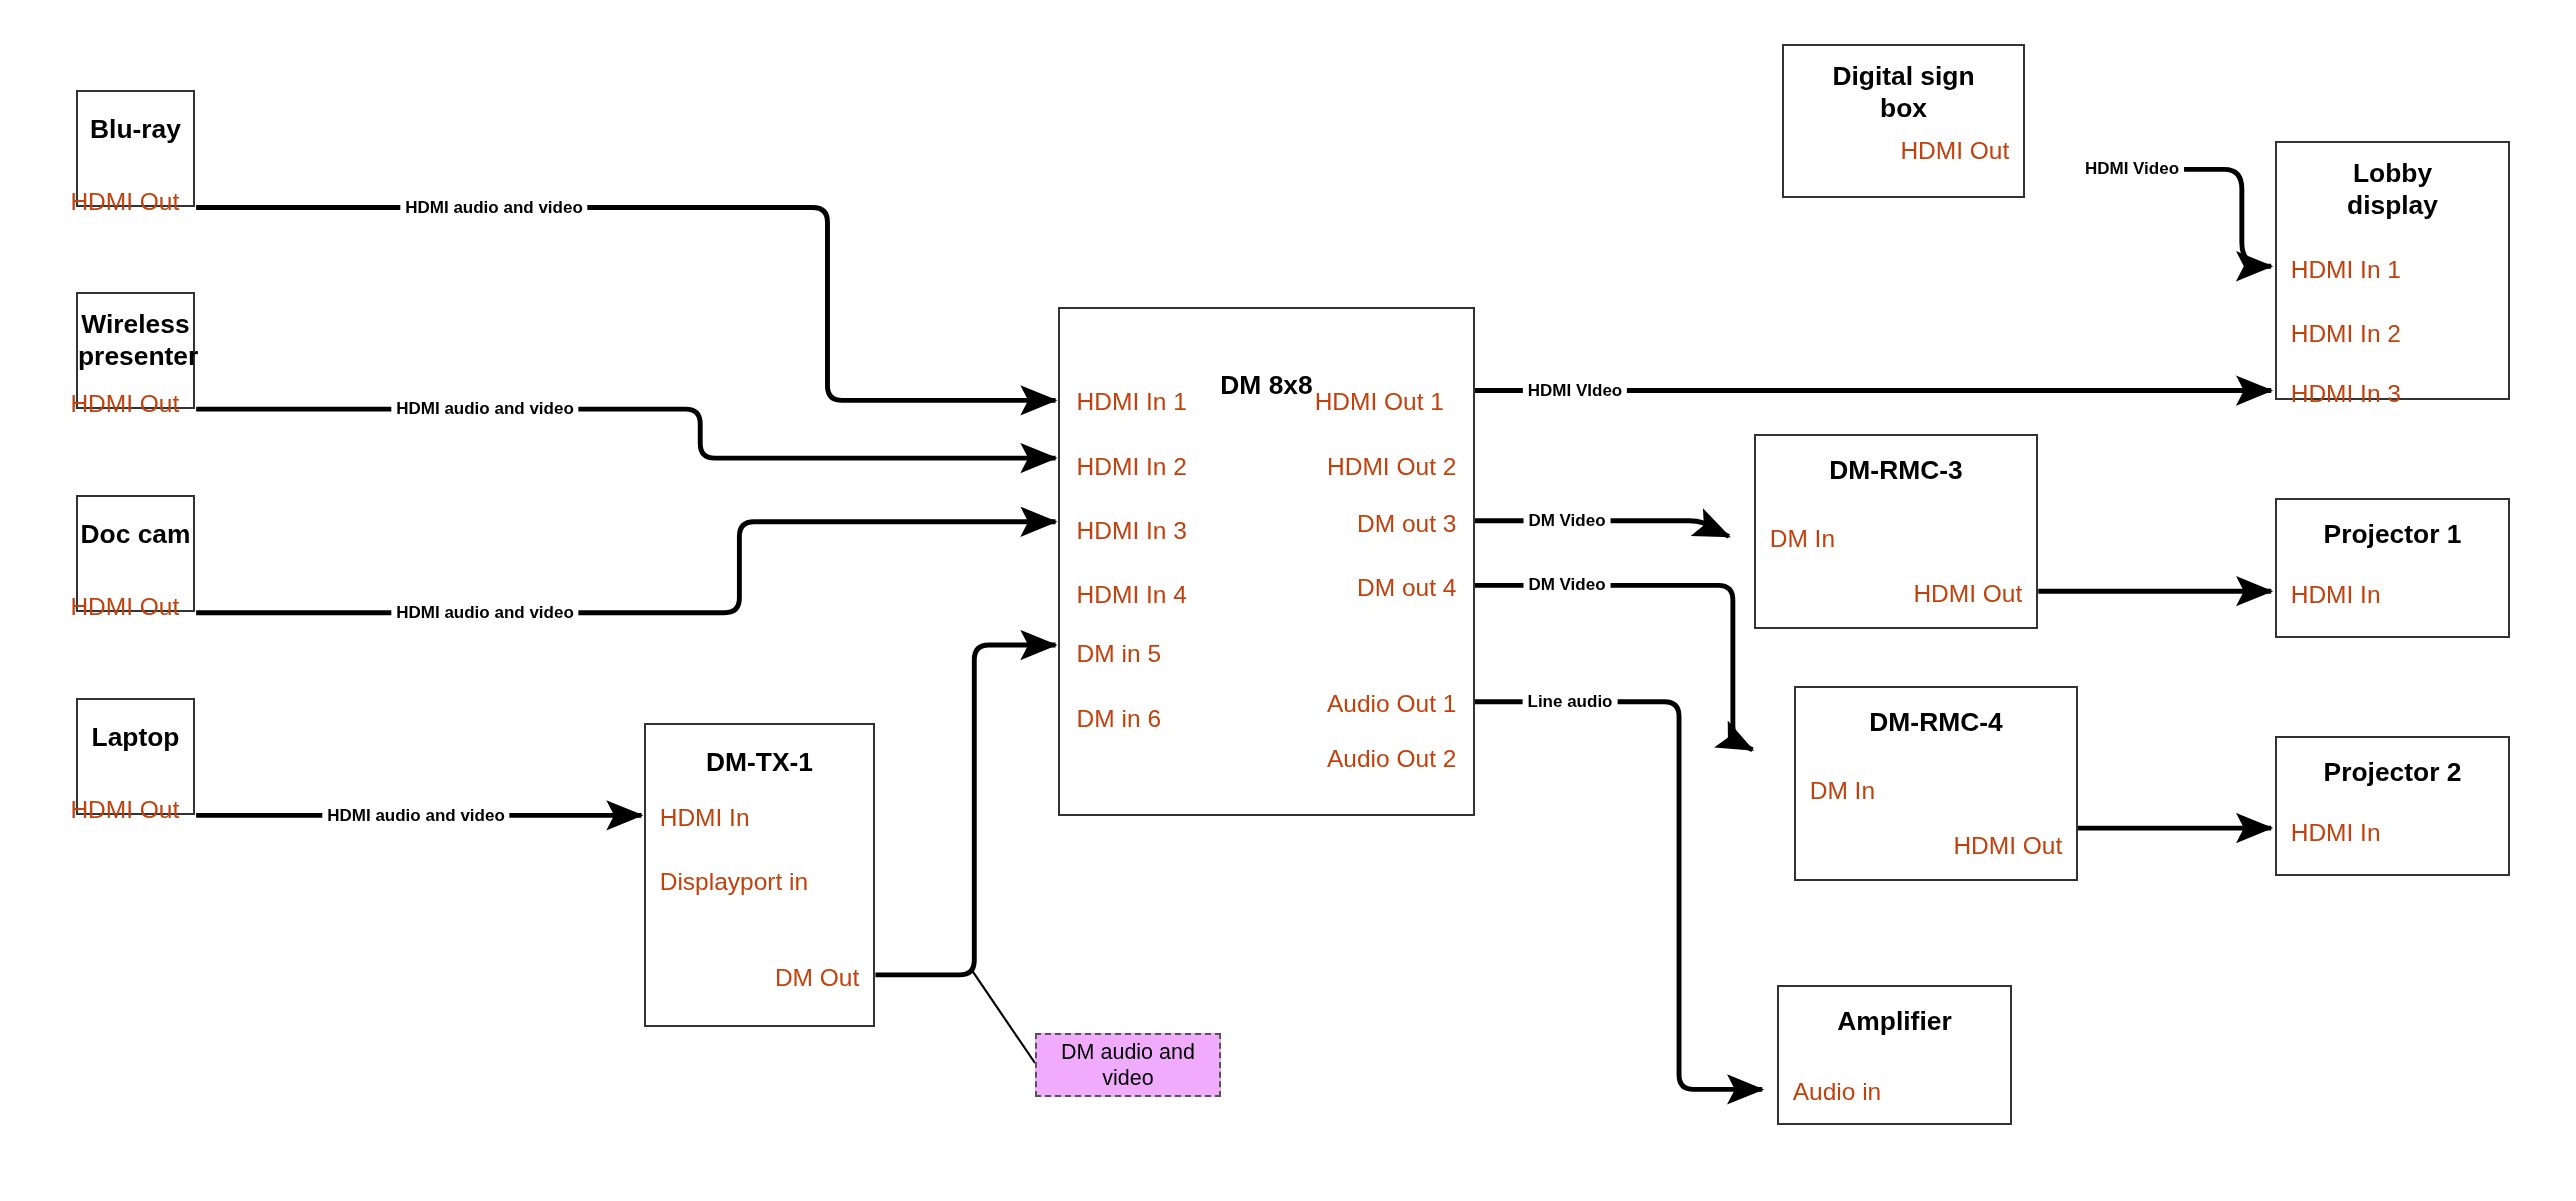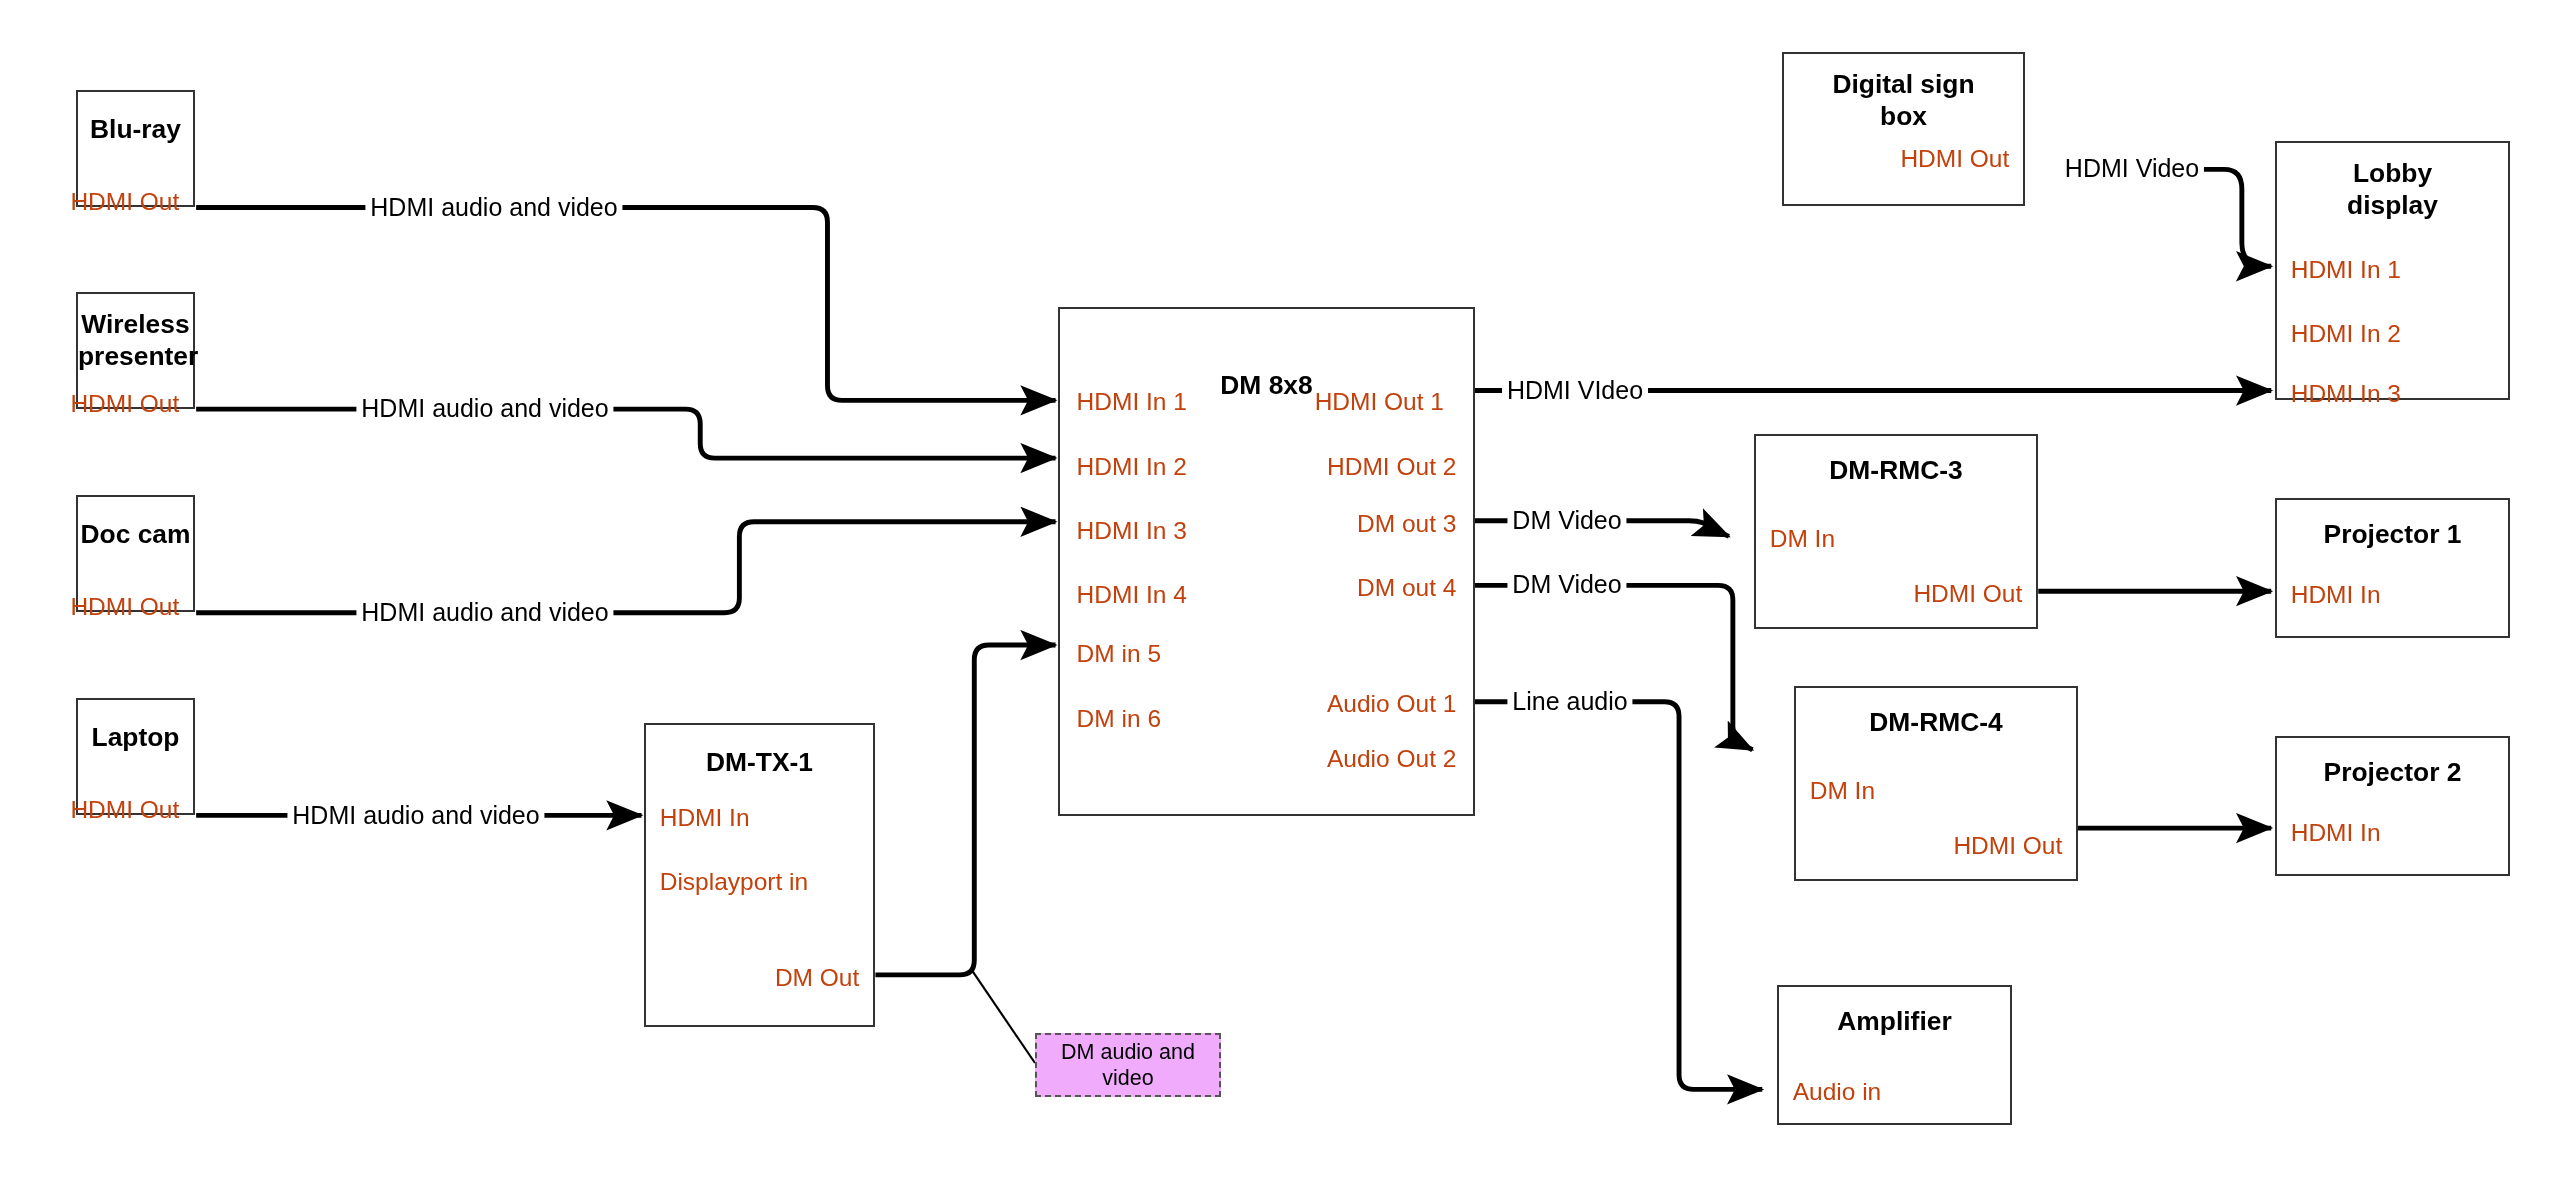--- a/index.html
+++ b/index.html
@@ -45,27 +45,28 @@
     position: absolute;
     font-size: 24.5px;
     line-height: 27.4px;
     color: #c2410c;
     white-space: nowrap;
   }
   .port.left  { text-align: center; }
   .port.right { text-align: right; }
   .wire-label {
     position: absolute;
-    font-size: 25px;
+    font-size: 17px;
     line-height: 21.5px;
     color: #000000;
     white-space: nowrap;
     background: #ffffff;
     padding: 0 4.9px;
     transform: translate(-50%, -50%);
+    font-weight: bold;
   }
   .callout {
     position: absolute;
     box-sizing: border-box;
     border: 2px dashed #555555;
     background: #f0abfc;
     font-size: 21.5px;
     line-height: 26.4px;
     text-align: center;
     color: #000000;
@@ -163,21 +164,21 @@
     <div class="port left" style="left:16.6px; top:396px;">DM in 6</div>
 
     <div class="port right" style="right:29px; top:79px; width:255px;">HDMI Out 1</div>
     <div class="port right" style="right:16.6px; top:144px; width:255px;">HDMI Out 2</div>
     <div class="port right" style="right:16.6px; top:201px; width:255px;">DM out 3</div>
     <div class="port right" style="right:16.6px; top:265px; width:255px;">DM out 4</div>
     <div class="port right" style="right:16.6px; top:381px; width:255px;">Audio Out 1</div>
     <div class="port right" style="right:16.6px; top:436px; width:255px;">Audio Out 2</div>
   </div>
 
-  <div class="node" style="left:1782px; top:52px; width:243px; height:154px;padding-left:24px;">
+  <div class="node" style="left:1782px; top:44px; width:243px; height:154px;padding-left:24px;">
     <div class="node-title" style="top:13.7px;">Digital sign</div>
     <div class="node-title" style="top:46px;">box</div>
     <div class="port right" style="right:13.7px; top:91px; width:215px;">HDMI Out</div>
   </div>
 
   <div class="node" style="left:2275px; top:141px; width:235px; height:259px;">
     <div class="node-title" style="top:13.7px;">Lobby</div>
     <div class="node-title" style="top:46px;">display</div>
     <div class="port left" style="left:13.7px; top:113px;">HDMI In 1</div>
     <div class="port left" style="left:13.7px; top:177px;">HDMI In 2</div>

